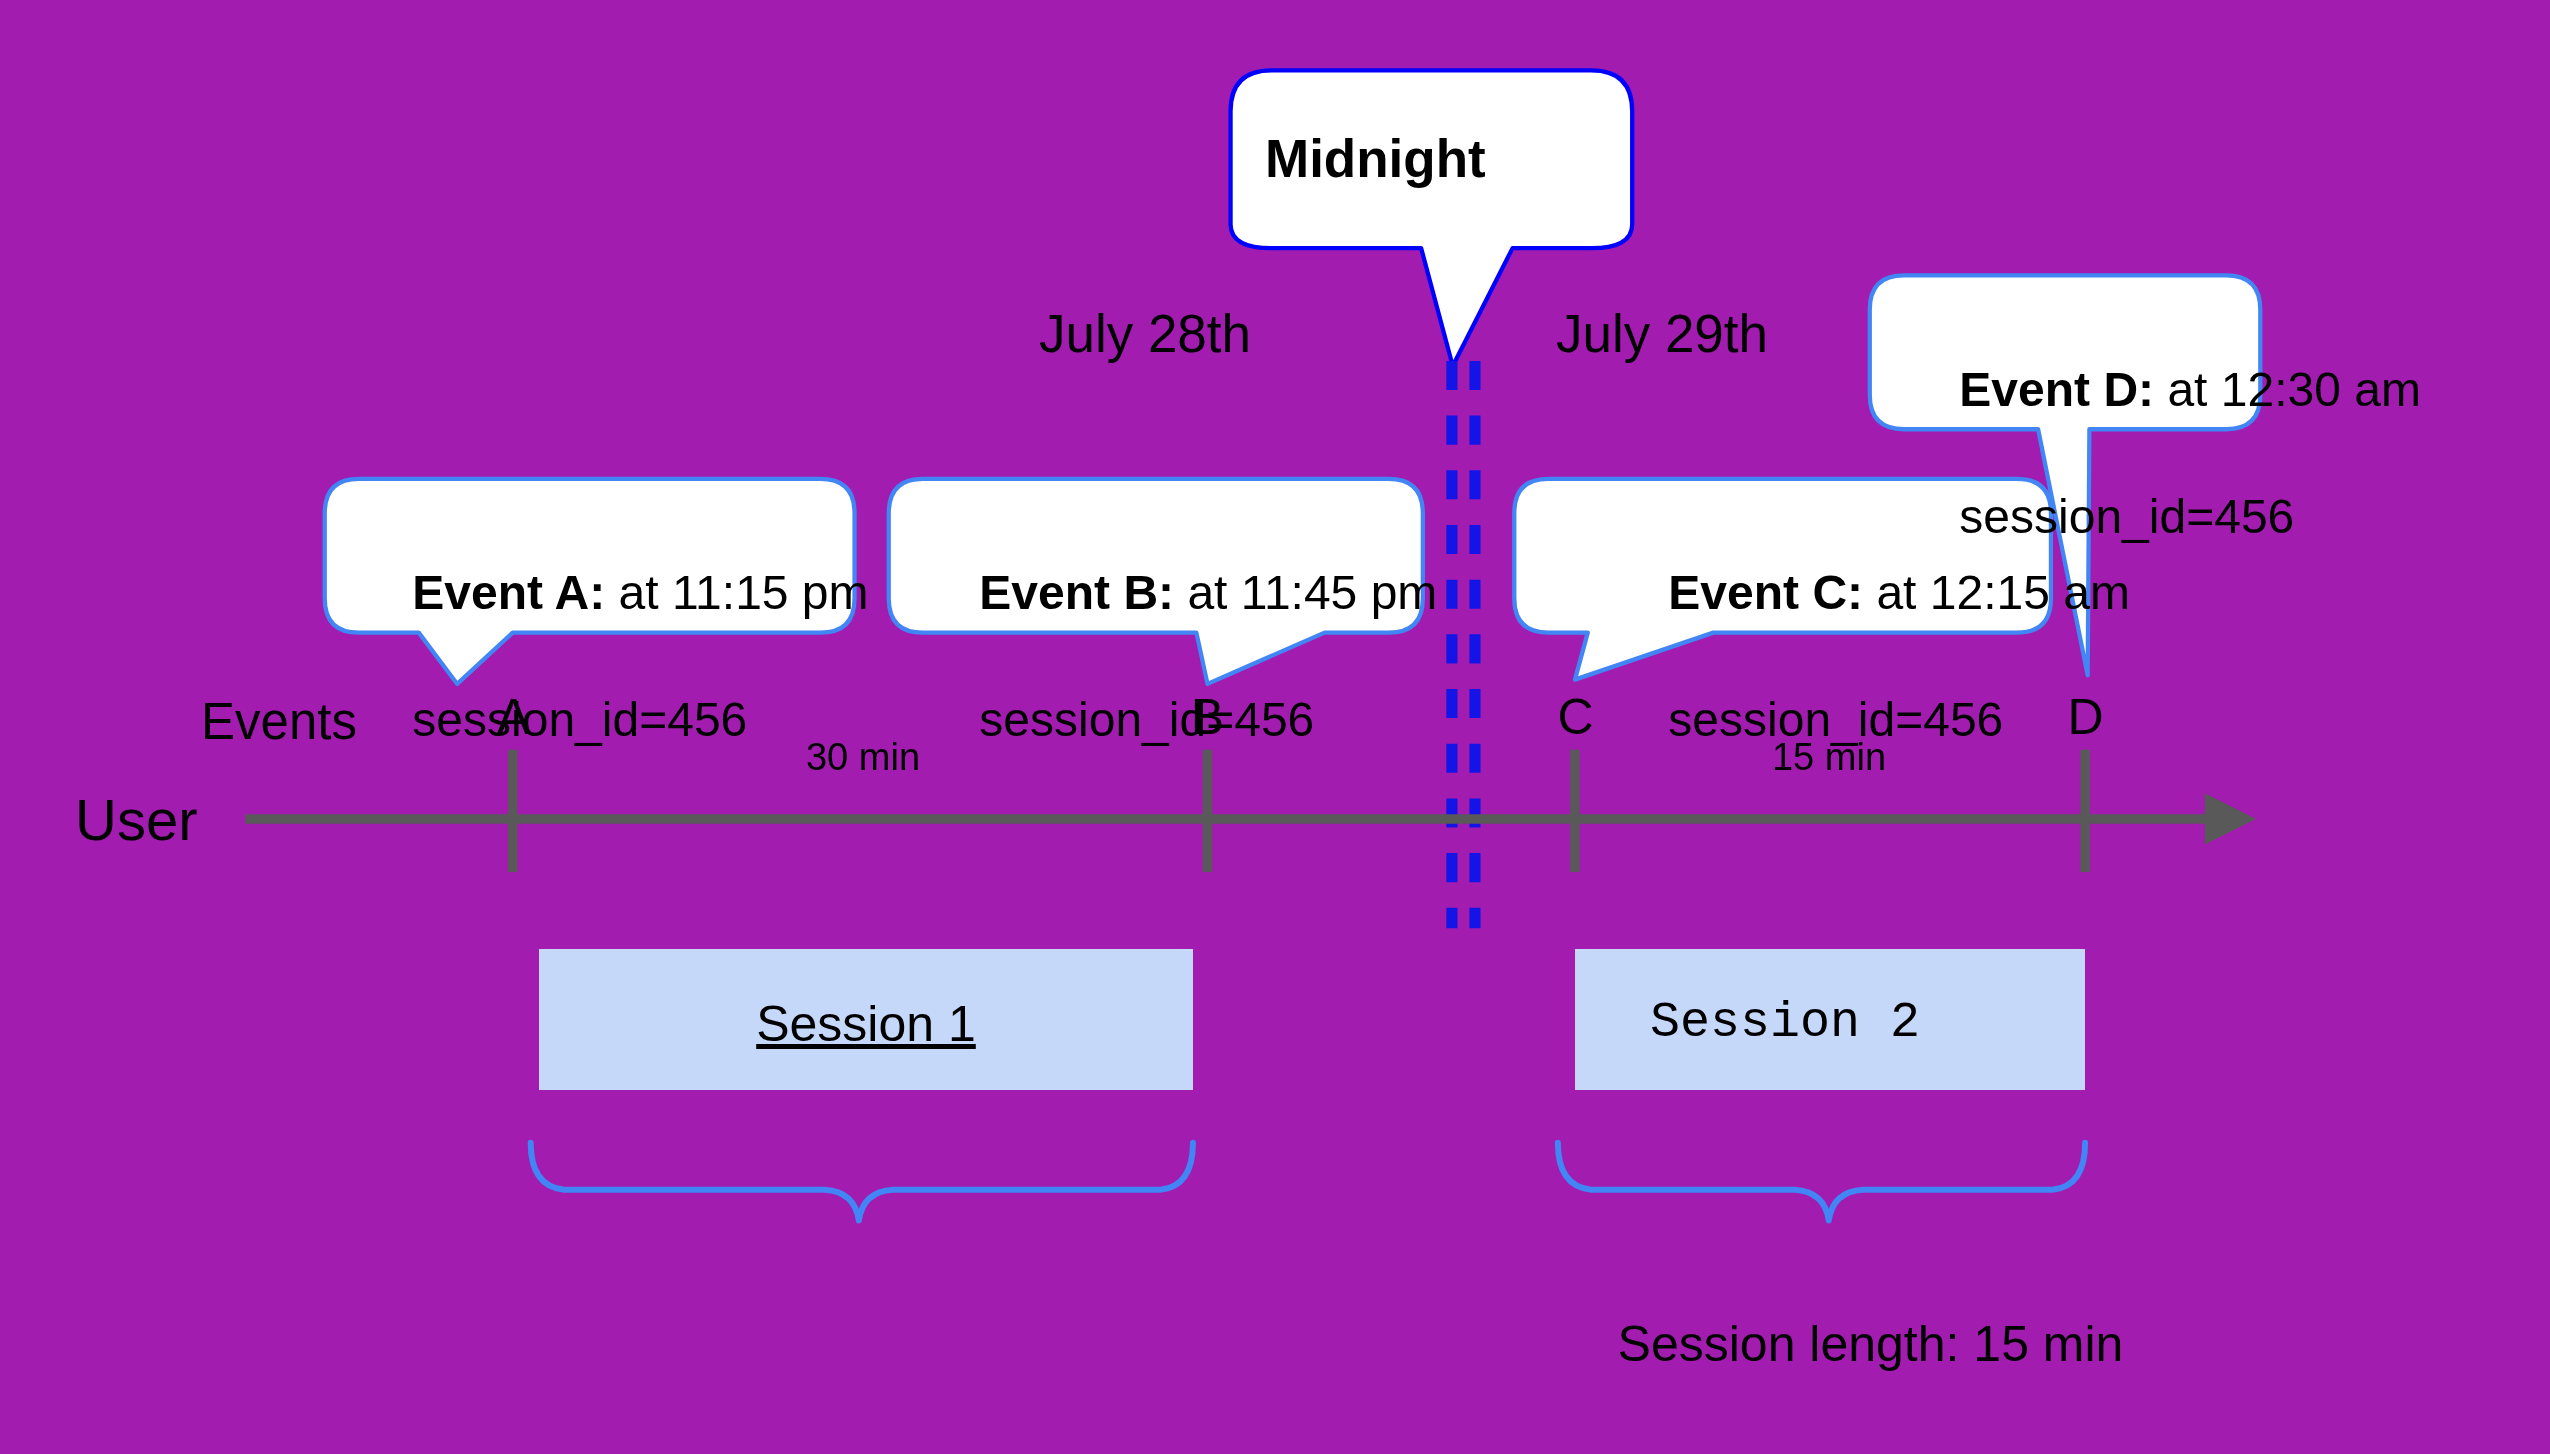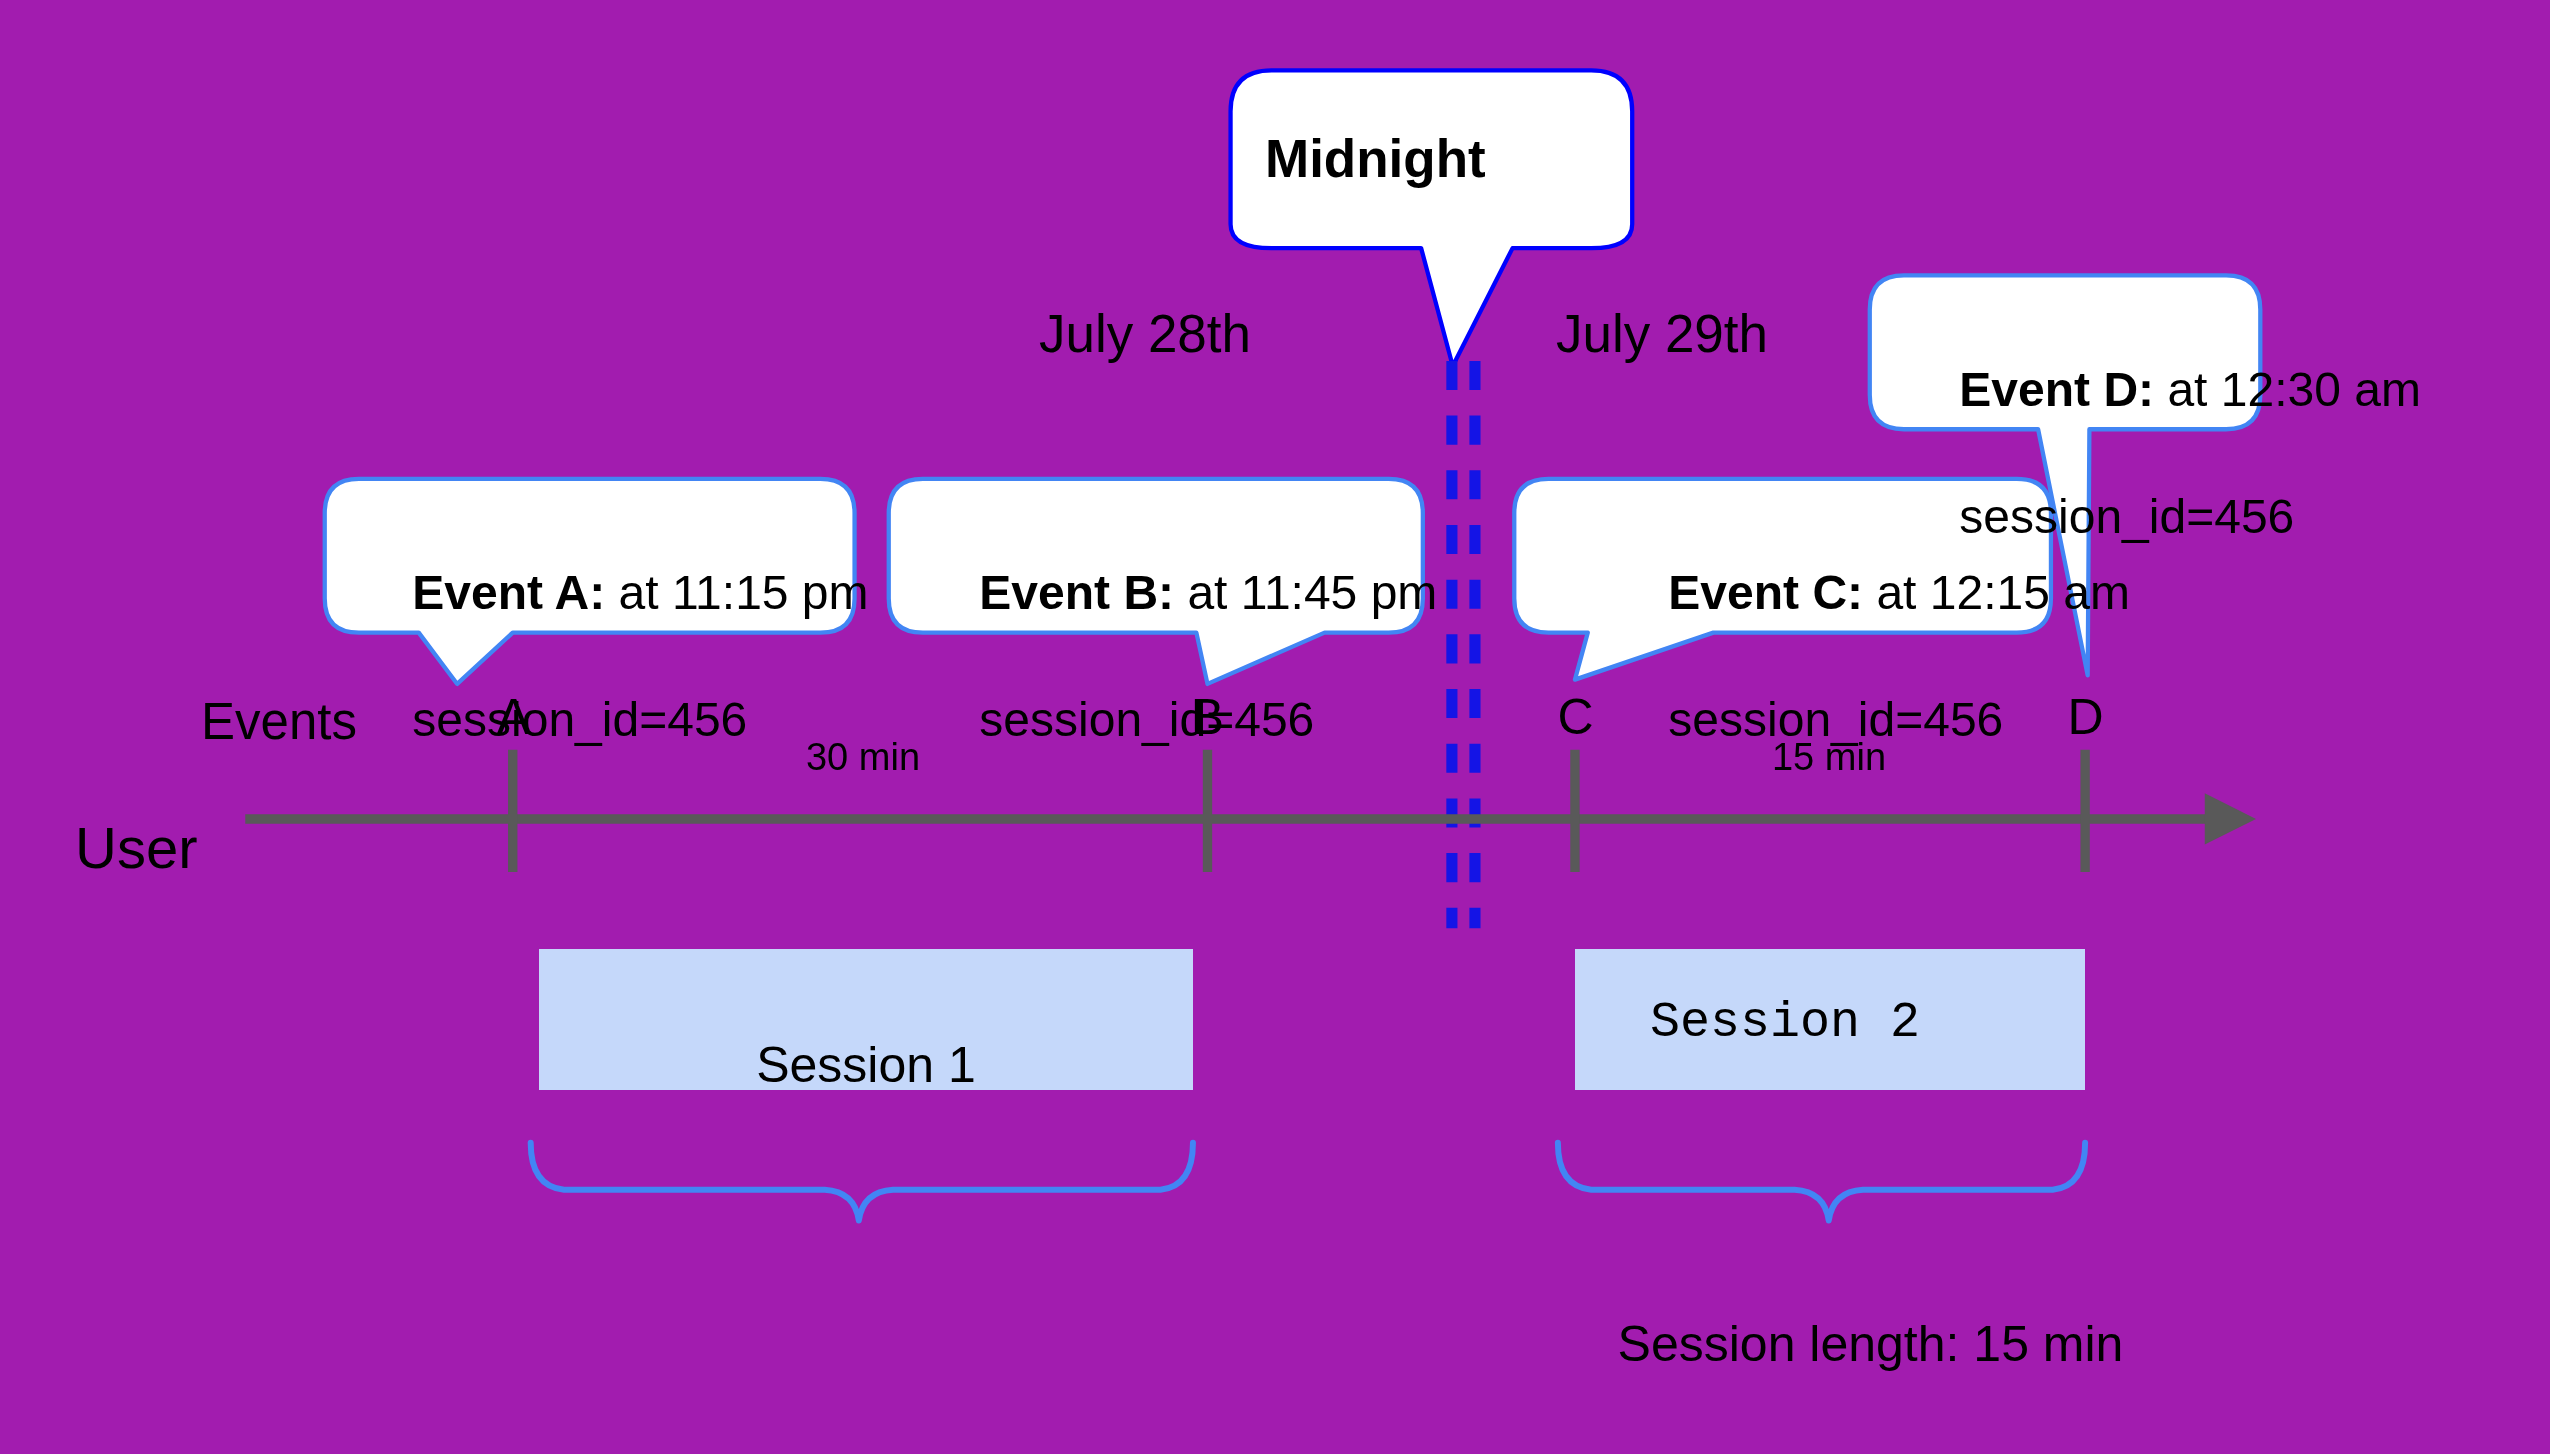--- a/index.html
+++ b/index.html
@@ -159,29 +159,29 @@
     <b>Event C:</b><span> at 12:15 am</span><br>
     <span>session_id=456</span>
   </div>
 
   <div class="callout-text" style="left:1906px; top:295px;">
     <b>Event D:</b><span> at 12:30 am</span><br>
     <span>session_id=456</span>
   </div>
 
   <div class="txt lbl-side" style="left:201px; top:692px;">Events</div>
-  <div class="txt lbl-user" style="left:75px; top:786px;margin-top:28px;">User</div>
+  <div class="txt lbl-user" style="left:75px; top:786px;">User</div>
 
   <div class="txt lbl-tick" style="left:462px; top:688px; width:103px;">A</div>
   <div class="txt lbl-tick" style="left:1156px; top:688px; width:103px;">B</div>
   <div class="txt lbl-tick" style="left:1524px; top:688px; width:103px;">C</div>
   <div class="txt lbl-tick" style="left:2034px; top:688px; width:103px;">D</div>
 
   <div class="txt lbl-gap" style="left:735px; top:735px; width:256px;">30 min</div>
   <div class="txt lbl-gap" style="left:1701px; top:735px; width:256px;">15 min</div>
 
-  <div class="txt lbl-session" style="left:539px; top:1036px; width:654px;">Session 1</div>
+  <div class="txt lbl-session" style="left:539px; top:995px; width:654px;text-decoration:underline;">Session 1</div>
   <div class="txt lbl-session" style="left:1530px; top:993px; width:510px;font-family:Liberation Mono, monospace;">Session 2</div>
 
   <div class="txt lbl-slen" style="left:1577px; top:1315px; width:513px;margin-left:37px;">Session length: 15 min</div>
 
 </div>
 
 
 </body></html>

